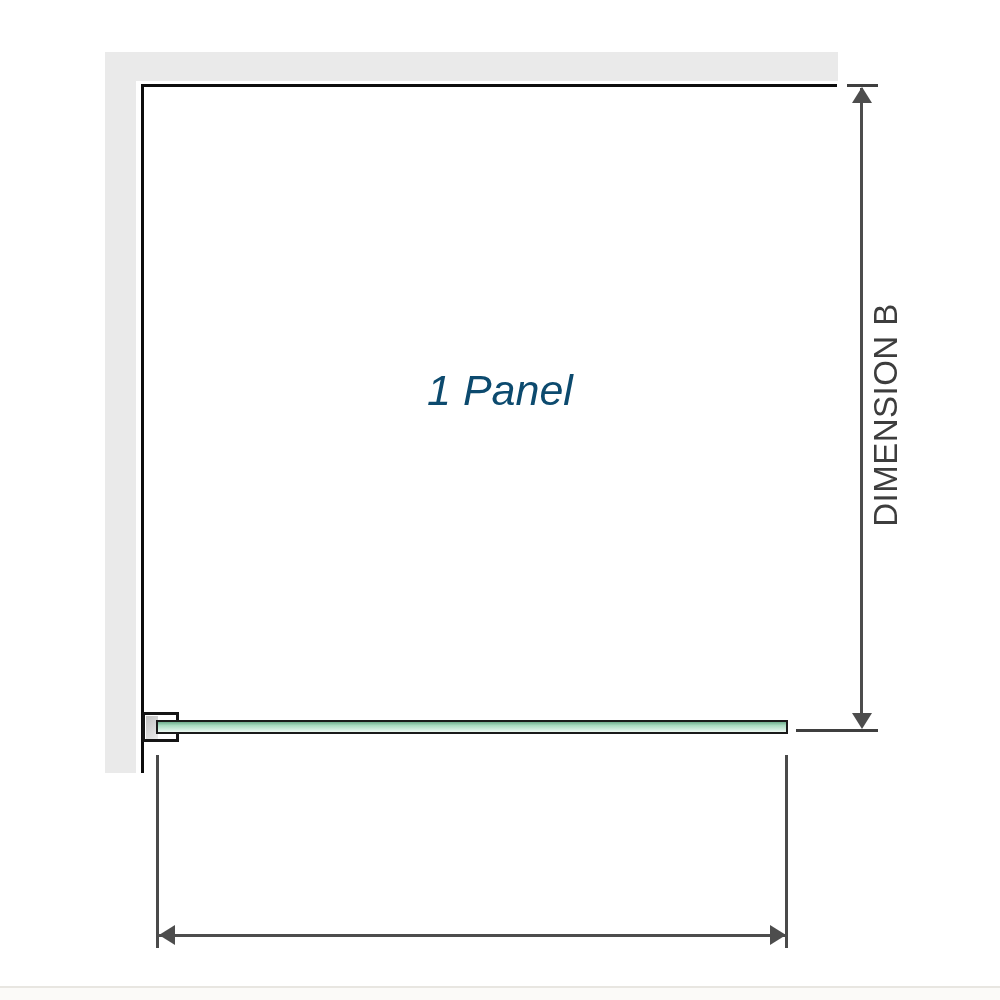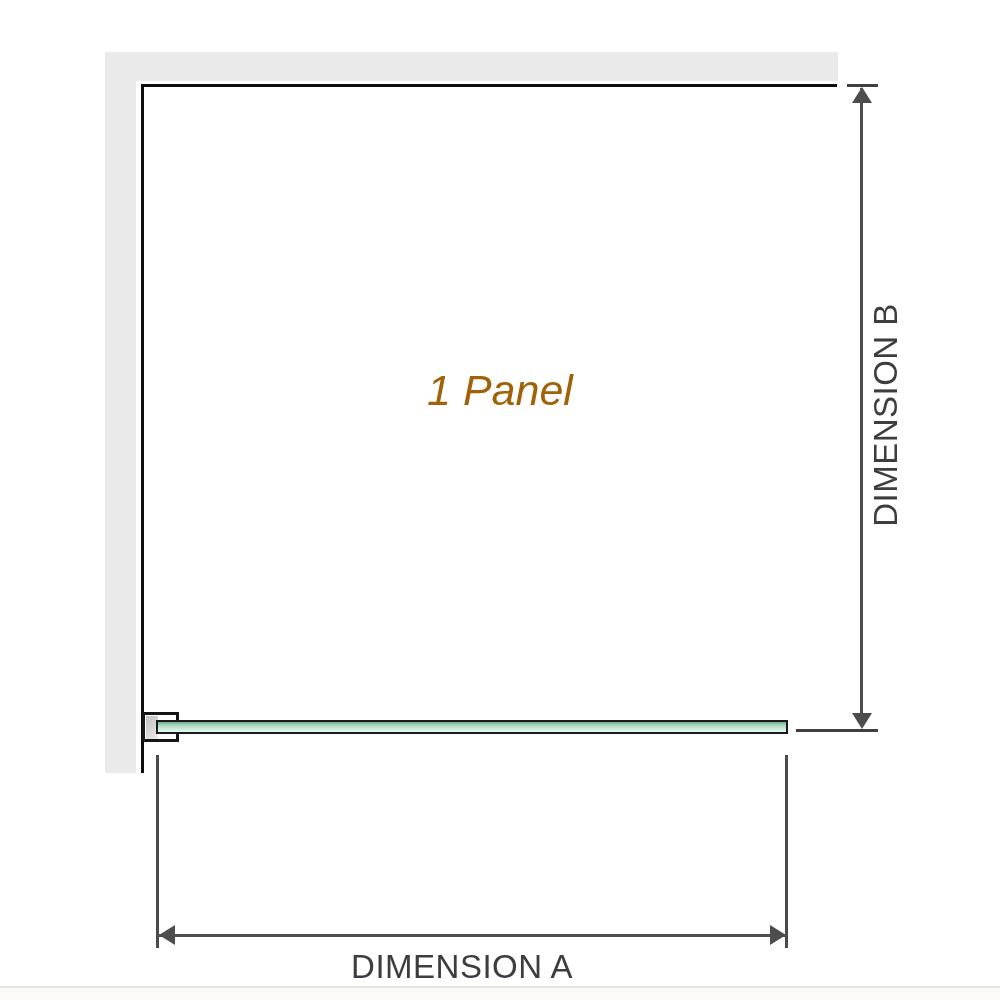--- a/index.html
+++ b/index.html
@@ -59,21 +59,21 @@
     color: #3d3d3d; font-size: 33px; letter-spacing: 0.5px;
     white-space: nowrap; text-align: center;
   }
   .dima-label { left: 262px; top: 948px; width: 400px; }
   .dimb-label {
     left: 746px; top: 395px; width: 280px; height: 40px; line-height: 40px;
     transform: rotate(-90deg); transform-origin: center center;
   }
   .panel-label {
     left: 390px; top: 366px; width: 220px; text-align: center;
-    font-size: 43px; font-style: italic; color: #a16207; white-space: nowrap;
+    font-size: 43px; font-style: italic; color: #0c4a6e; white-space: nowrap;
   }
 
   
   .bottom-divider { left: 0; top: 986px; width: 1000px; height: 2px; background: #e8e6e1; }
   .bottom-strip   { left: 0; top: 988px; width: 1000px; height: 12px; background: #fbfaf8; }
 </style>
 </head>
 <body>
 
 <div class="canvas">
@@ -95,18 +95,17 @@
   <div class="abs dimb-tick-bottom"></div>
   <div class="abs arr arr-up"></div>
   <div class="abs arr arr-down"></div>
   <div class="abs dim-label dimb-label">DIMENSION B</div>
 
   <div class="abs ext-left"></div>
   <div class="abs ext-right"></div>
   <div class="abs dim dima-line"></div>
   <div class="abs arr arr-left"></div>
   <div class="abs arr arr-right"></div>
-  <div class="abs dim-label dima-label">DIMENSION A</div>
 
   <div class="abs bottom-divider"></div>
   <div class="abs bottom-strip"></div>
 
 </div>
 
 </body></html>

